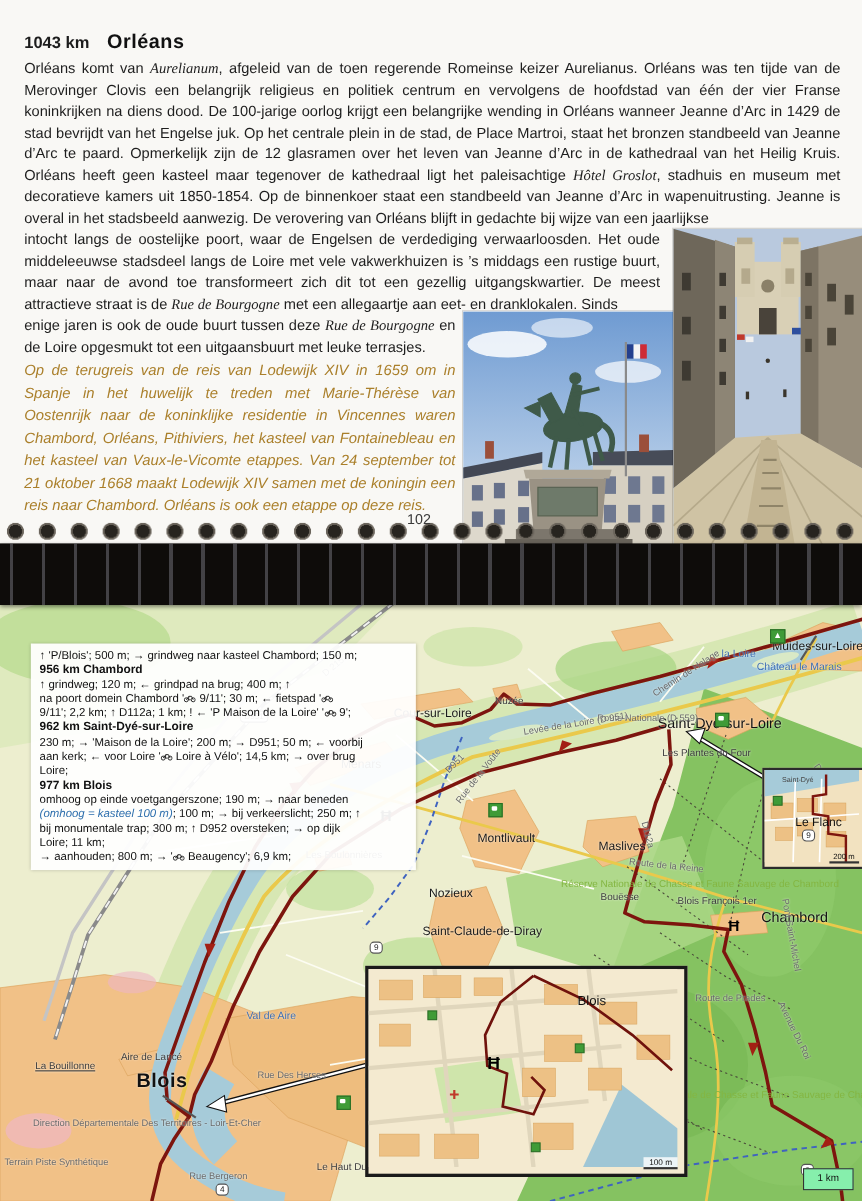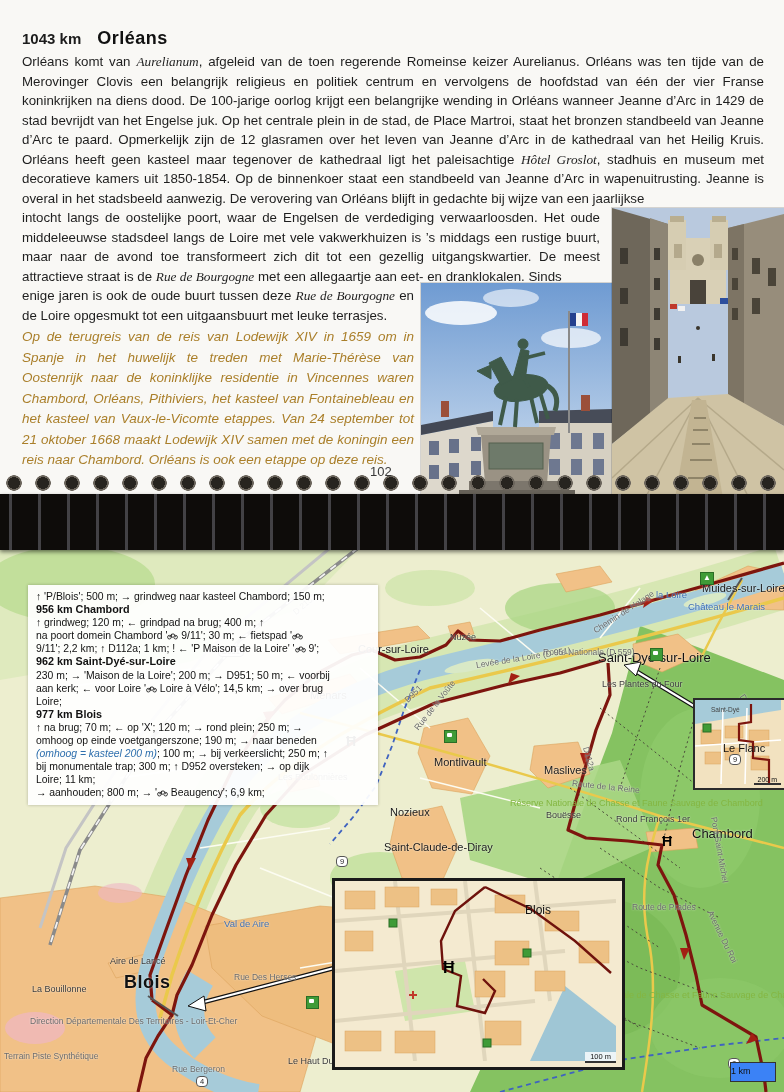--- a/index.html
+++ b/index.html
@@ -61,22 +61,22 @@
   .inset{position:absolute;background:#f2e2c0;z-index:6;}
   #inset1{left:693px;top:150px;width:90px;height:88px;border:2px solid #2b2b2b;}
   #inset2{left:332px;top:330px;width:287px;height:186px;border:3px solid #1a1a1a;background:#f4ead0;}
   .inset .ilabel{position:absolute;z-index:2;color:#111;}
   #inset1 .top-label{left:16px;top:6px;font-size:6.5px;color:#444;}
   #inset1 .town-label{left:28px;top:42px;font-size:11px;}
   #inset1 .scale{right:4px;bottom:3px;font-size:7px;border-bottom:2px solid #333;padding:0 4px;}
   #inset2 .town-label{left:190px;top:22px;font-size:12px;}
   #inset2 .scale{right:6px;bottom:4px;font-size:7.5px;border-bottom:2px solid #333;padding:0 5px;background:rgba(255,255,255,.8);}
   #inset2 .mk-chateau{left:108px;top:82px;font-size:16px;}
-  .kmscale{position:absolute;right:8px;top:514px;width:44px;height:18px;background:#3b82f6;border:1px solid #333;
-           font-size:9px;line-height:16px;text-align:left;z-index:6;color:#111;}
+  .kmscale{position:absolute;right:8px;top:514px;width:44px;height:18px;background:#86efac;border:1px solid #333;
+           font-size:9px;line-height:16px;text-align:center;z-index:6;color:#111;}
 </style>
 </head>
 <body>
 
 <div id="stage">
 
   <div class="bookpage">
     <div class="textcol">
       <p class="title"><span>1043 km</span><span class="city">Orléans</span></p>
       <p class="para"><span class="">Orléans komt van </span><span class="it sf">Aurelianum</span><span class="">, afgeleid van de toen regerende Romeinse keizer Aurelianus. Orléans was ten tijde van de Merovinger Clovis een belangrijk religieus en politiek centrum en vervolgens de hoofdstad van één der vier Franse koninkrijken na diens dood. De 100-jarige oorlog krijgt een belangrijke wending in Orléans wanneer Jeanne d’Arc in 1429 de stad bevrijdt van het Engelse juk. Op het centrale plein in de stad, de Place Martroi, staat het bronzen standbeeld van Jeanne d’Arc te paard. Opmerkelijk zijn de 12 glasramen over het leven van Jeanne d’Arc in de kathedraal van het Heilig Kruis. Orléans heeft geen kasteel maar tegenover de kathedraal ligt het paleisachtige </span><span class="it sf">Hôtel Groslot</span><span class="">, stadhuis en museum met decoratieve kamers uit 1850-1854. Op de binnenkoer staat een standbeeld van Jeanne d’Arc in wapenuitrusting. Jeanne is overal in het stadsbeeld aanwezig. De verovering van Orléans blijft in gedachte bij wijze van een jaarlijkse</span></p>
@@ -309,33 +309,33 @@
         <span class="map-label town" style="left: 358px; top: 95px;">Cour-sur-Loire</span>
         <span class="map-label town-lg" style="left: 598px; top: 102px;">Saint-Dyé-sur-Loire</span>
         <span class="map-label hamlet" style="left: 450px; top: 84px;">Nuzée</span>
         <span class="map-label town" style="left: 310px; top: 141px;">Menars</span>
         <span class="map-label town" style="left: 434px; top: 208px;">Montlivault</span>
         <span class="map-label town" style="left: 544px; top: 216px;">Maslives</span>
         <span class="map-label town" style="left: 390px; top: 258px;">Nozieux</span>
         <span class="map-label town" style="left: 384px; top: 293px;">Saint-Claude-de-Diray</span>
         <span class="map-label town-lg" style="left: 692px; top: 278px;">Chambord</span>
         <span class="map-label city" style="left: 124px; top: 424px;">Blois</span>
-        <span class="map-label hamlet" style="left: 32px; top: 436px;">La Bouillonne</span>
+        <span class="map-label hamlet" style="left: 32px; top: 416px; text-decoration: underline;">La Bouillonne</span>
         <span class="map-label water" style="left: 224px; top: 370px;">Val de Aire</span>
         <span class="map-label water" style="left: 656px; top: 41px;">la Loire</span>
         <span class="map-label water" style="left: 688px; top: 53px;">Château le Marais</span>
         <span class="map-label road" style="left: 594px; top: 78px; transform: rotate(-33deg);">Chemin de Halage</span>
         <span class="map-label road" style="left: 543px; top: 99px;">Route Nationale (D 559)</span>
         <span class="map-label road" style="left: 476px; top: 112px; transform: rotate(-9deg);">Levée de la Loire (D 951)</span>
         <span class="map-label hamlet" style="left: 278px; top: 224px;">Les Boulonnières</span>
         <span class="map-label hamlet" style="left: 602px; top: 131px;">Les Plantes du Four</span>
         <span class="map-label road" style="left: 586px; top: 194px; transform: rotate(75deg);">D112a</span>
         <span class="map-label hamlet" style="left: 546px; top: 262px; text-align: center;">Bouësse</span>
         <span class="map-label road" style="left: 572px; top: 230px; transform: rotate(6deg);">Route de la Reine</span>
-        <span class="map-label hamlet" style="left: 616px; top: 266px;">Rond François 1er</span>
+        <span class="map-label hamlet" style="left: 616px; top: 266px;">Blois François 1er</span>
         <span class="map-label reserve" style="left: 510px; top: 250px;">Réserve Nationale de Chasse et Faune Sauvage de Chambord</span>
         <span class="map-label reserve" style="left: 560px; top: 442px;">Réserve Nationale de Chasse et Faune Sauvage de Chambord</span>
         <span class="map-label road" style="left: 714px; top: 264px; transform: rotate(80deg);">Pont Saint-Michel</span>
         <span class="map-label road" style="left: 710px; top: 358px; transform: rotate(64deg);">Avenue Du Roi</span>
         <span class="map-label road" style="left: 632px; top: 354px;">Route de Prades</span>
         <span class="map-label hamlet" style="left: 288px; top: 508px;">Le Haut Du Cormier</span>
         <span class="map-label road" style="left: 234px; top: 424px;">Rue Des Herses</span>
         <span class="map-label road" style="left: 4px; top: 503px;">Terrain Piste Synthétique</span>
         <span class="map-label road" style="left: 30px; top: 468px;">Direction Départementale Des Territoires - Loir-Et-Cher</span>
         <span class="map-label hamlet" style="left: 110px; top: 408px;">Aire de Lancé</span>
@@ -406,23 +406,22 @@
         <div class="rline"><span class="">230 m; → 'Maison de la Loire'; 200 m; → D951; 50 m; ← voorbij</span></div>
         <div class="rline"><span class="">aan kerk; ← voor Loire '</span><span class="ic"><svg viewBox="0 0 14 9" width="11" height="8" style="vertical-align:-1px">
               <g fill="none" stroke="#222" stroke-width="1.1">
                 <circle cx="3" cy="6" r="2.3"></circle>
                 <circle cx="11" cy="6" r="2.3"></circle>
                 <path d="M3 6 L6 2 L9 2 M5.5 6 L6 2 M9 2 L11 6 M8 6 L5.5 6"></path>
               </g>
             </svg></span><span class=""> Loire à Vélo'; 14,5 km; → over brug</span></div>
         <div class="rline"><span class="">Loire;</span></div>
         <div class="rline"><span class="bd">977 km Blois</span></div>
-        <div class="rline"><span class="">↑ na brug; 70 m; ← op 'X'; 120 m; → rond plein; 250 m; →</span></div>
         <div class="rline"><span class="">omhoog op einde voetgangerszone; 190 m; → naar beneden</span></div>
-        <div class="rline"><span class="blue">(omhoog = kasteel 200 m)</span><span class="">; 100 m; → bij verkeerslicht; 250 m; ↑</span></div>
+        <div class="rline"><span class="blue">(omhoog = kasteel 100 m)</span><span class="">; 100 m; → bij verkeerslicht; 250 m; ↑</span></div>
         <div class="rline"><span class="">bij monumentale trap; 300 m; ↑ D952 oversteken; → op dijk</span></div>
         <div class="rline"><span class="">Loire; 11 km;</span></div>
         <div class="rline"><span class="">→ aanhouden; 800 m; → '</span><span class="ic"><svg viewBox="0 0 14 9" width="11" height="8" style="vertical-align:-1px">
               <g fill="none" stroke="#222" stroke-width="1.1">
                 <circle cx="3" cy="6" r="2.3"></circle>
                 <circle cx="11" cy="6" r="2.3"></circle>
                 <path d="M3 6 L6 2 L9 2 M5.5 6 L6 2 M9 2 L11 6 M8 6 L5.5 6"></path>
               </g>
             </svg></span><span class=""> Beaugency'; 6,9 km;</span></div>
       </div>

